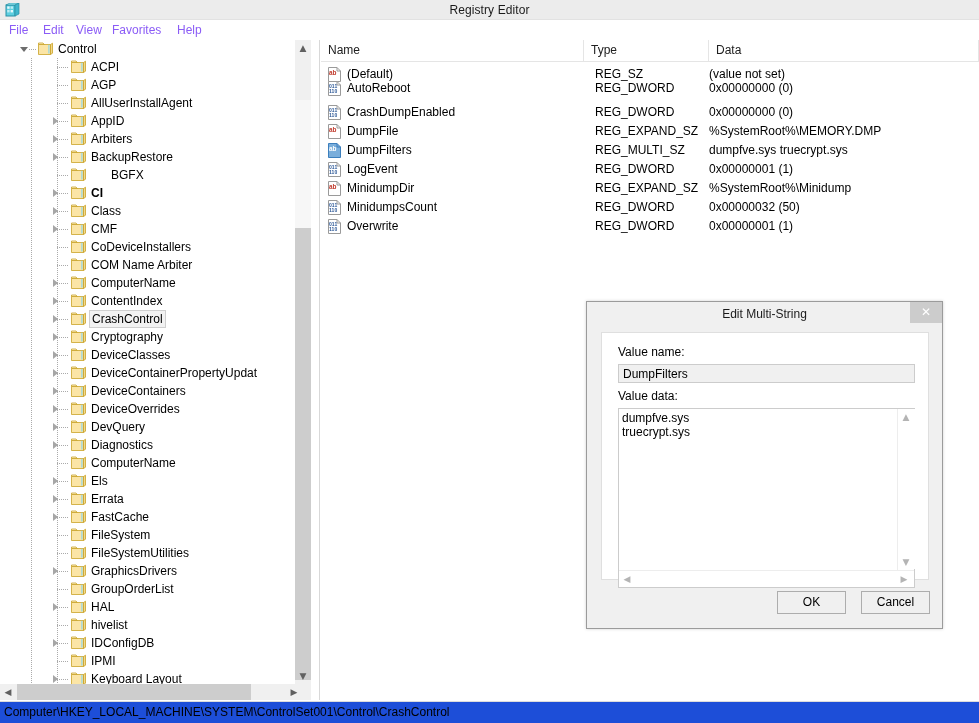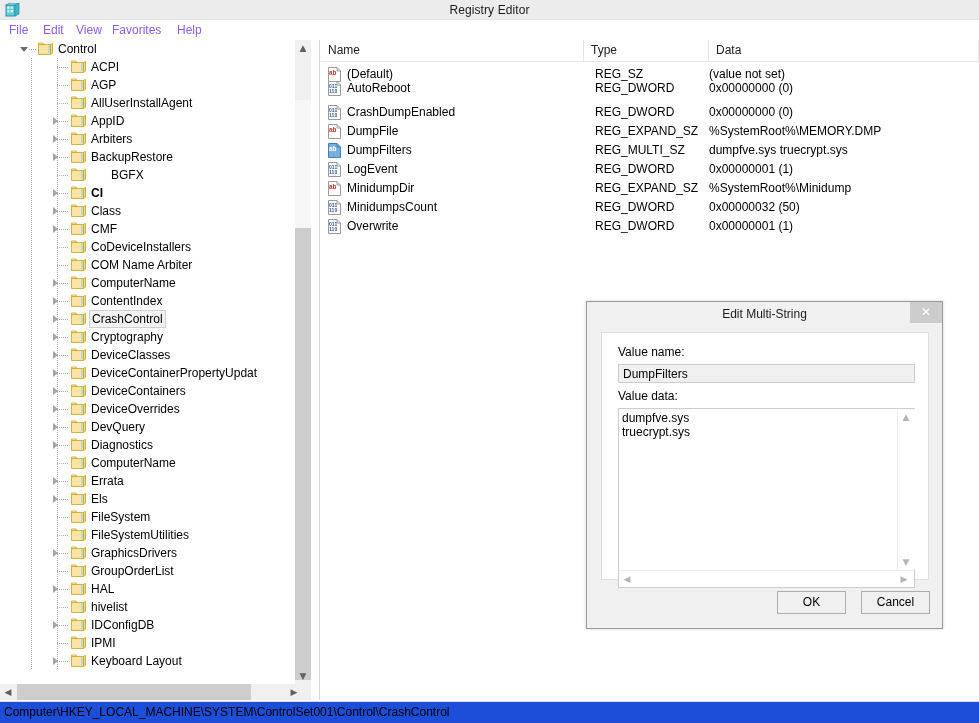--- a/index.html
+++ b/index.html
@@ -684,34 +684,47 @@
         <span class="vline" style="left: 31px;"></span>
         <span class="vline" style="left: 57px;"></span>
         <span class="hline" style="left: 57px; width: 12px;"></span>
         <span class="expander collapsed" style="left: 53px;"></span>
         <span class="folder-icon" style="left: 71px;"><svg width="15" height="13" viewBox="0 0 15 13">
             <path d="M0.5 2.5 L0.5 12.5 L12.5 12.5 L12.5 2.5 Z" fill="#fbe5a6" stroke="#c9a227" stroke-width="0.8"></path>
             <path d="M0.5 2.5 L0.5 1 L5 1 L6.3 2.5 Z" fill="#fdf0c8" stroke="#c9a227" stroke-width="0.8"></path>
             <path d="M10.2 2.8 L11.6 2.8 L11.6 11.5 L10.2 11.5 Z" fill="#8fd3e6" opacity="0.85"></path>
             <path d="M12.5 2.5 L14.5 1.2 L14.5 11.2 L12.5 12.5 Z" fill="#f3d98b" stroke="#c9a227" stroke-width="0.8"></path>
           </svg></span>
+        <span class="label" style="left: 89px;">Els</span>
+      </div>
+      <div class="tree-row">
+        <span class="vline" style="left: 31px;"></span>
+        <span class="vline" style="left: 57px;"></span>
+        <span class="hline" style="left: 57px; width: 12px;"></span>
+        <span class="expander collapsed" style="left: 53px;"></span>
+        <span class="folder-icon" style="left: 71px;"><svg width="15" height="13" viewBox="0 0 15 13">
+            <path d="M0.5 2.5 L0.5 12.5 L12.5 12.5 L12.5 2.5 Z" fill="#fbe5a6" stroke="#c9a227" stroke-width="0.8"></path>
+            <path d="M0.5 2.5 L0.5 1 L5 1 L6.3 2.5 Z" fill="#fdf0c8" stroke="#c9a227" stroke-width="0.8"></path>
+            <path d="M10.2 2.8 L11.6 2.8 L11.6 11.5 L10.2 11.5 Z" fill="#8fd3e6" opacity="0.85"></path>
+            <path d="M12.5 2.5 L14.5 1.2 L14.5 11.2 L12.5 12.5 Z" fill="#f3d98b" stroke="#c9a227" stroke-width="0.8"></path>
+          </svg></span>
         <span class="label" style="left: 89px;">Errata</span>
       </div>
       <div class="tree-row">
         <span class="vline" style="left: 31px;"></span>
         <span class="vline" style="left: 57px;"></span>
         <span class="hline" style="left: 57px; width: 12px;"></span>
         <span class="expander collapsed" style="left: 53px;"></span>
         <span class="folder-icon" style="left: 71px;"><svg width="15" height="13" viewBox="0 0 15 13">
             <path d="M0.5 2.5 L0.5 12.5 L12.5 12.5 L12.5 2.5 Z" fill="#fbe5a6" stroke="#c9a227" stroke-width="0.8"></path>
             <path d="M0.5 2.5 L0.5 1 L5 1 L6.3 2.5 Z" fill="#fdf0c8" stroke="#c9a227" stroke-width="0.8"></path>
             <path d="M10.2 2.8 L11.6 2.8 L11.6 11.5 L10.2 11.5 Z" fill="#8fd3e6" opacity="0.85"></path>
             <path d="M12.5 2.5 L14.5 1.2 L14.5 11.2 L12.5 12.5 Z" fill="#f3d98b" stroke="#c9a227" stroke-width="0.8"></path>
           </svg></span>
-        <span class="label" style="left: 89px;">Els</span>
+        <span class="label" style="left: 89px;">FastCache</span>
       </div>
       <div class="tree-row">
         <span class="vline" style="left: 31px;"></span>
         <span class="vline" style="left: 57px;"></span>
         <span class="hline" style="left: 57px; width: 12px;"></span>
         <span class="folder-icon" style="left: 71px;"><svg width="15" height="13" viewBox="0 0 15 13">
             <path d="M0.5 2.5 L0.5 12.5 L12.5 12.5 L12.5 2.5 Z" fill="#fbe5a6" stroke="#c9a227" stroke-width="0.8"></path>
             <path d="M0.5 2.5 L0.5 1 L5 1 L6.3 2.5 Z" fill="#fdf0c8" stroke="#c9a227" stroke-width="0.8"></path>
             <path d="M10.2 2.8 L11.6 2.8 L11.6 11.5 L10.2 11.5 Z" fill="#8fd3e6" opacity="0.85"></path>
             <path d="M12.5 2.5 L14.5 1.2 L14.5 11.2 L12.5 12.5 Z" fill="#f3d98b" stroke="#c9a227" stroke-width="0.8"></path>

